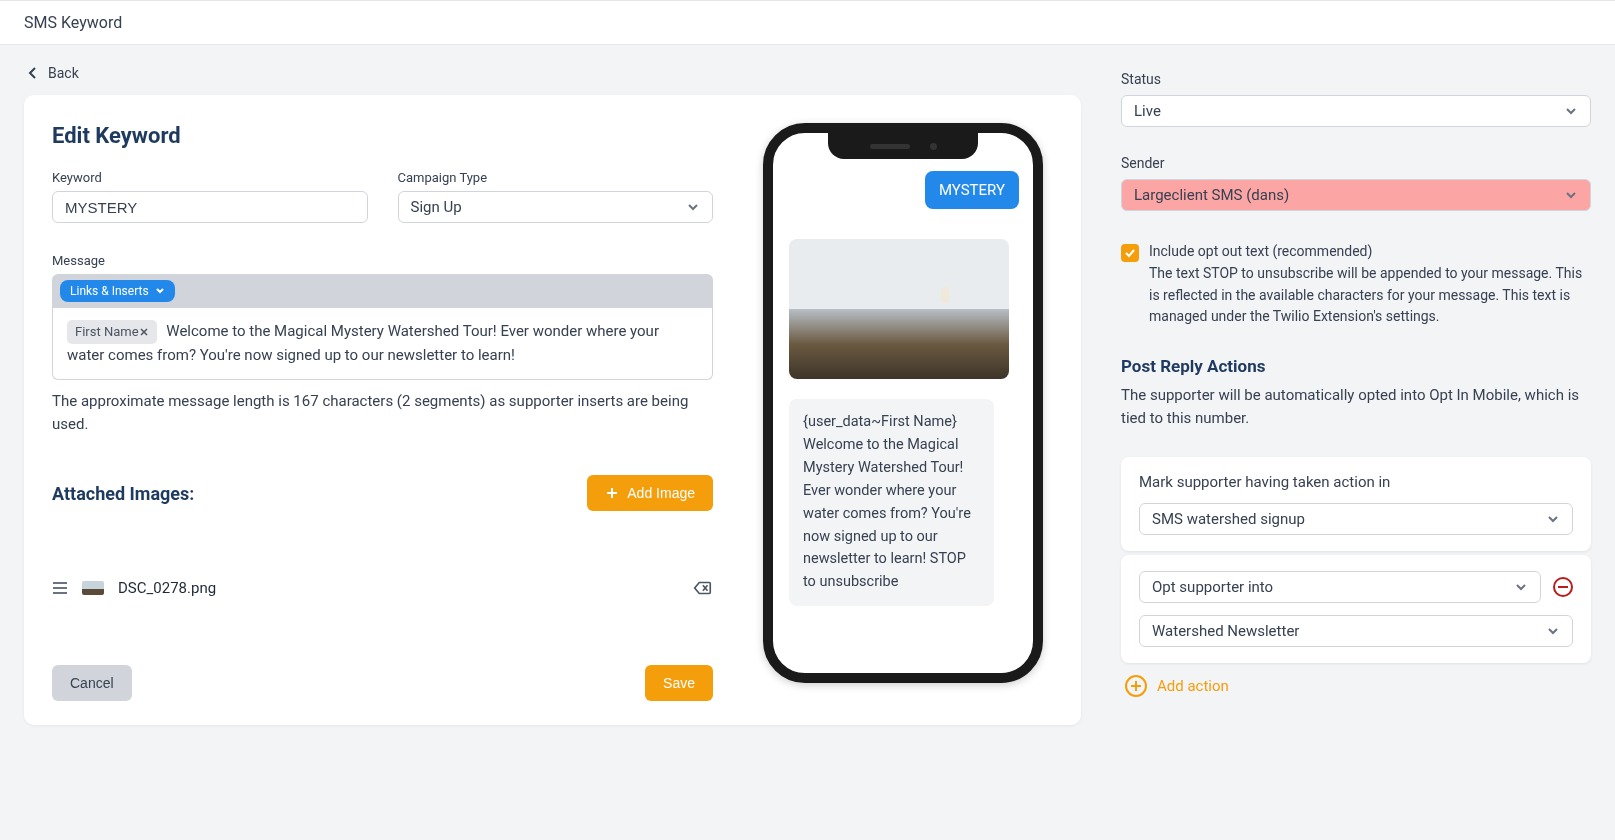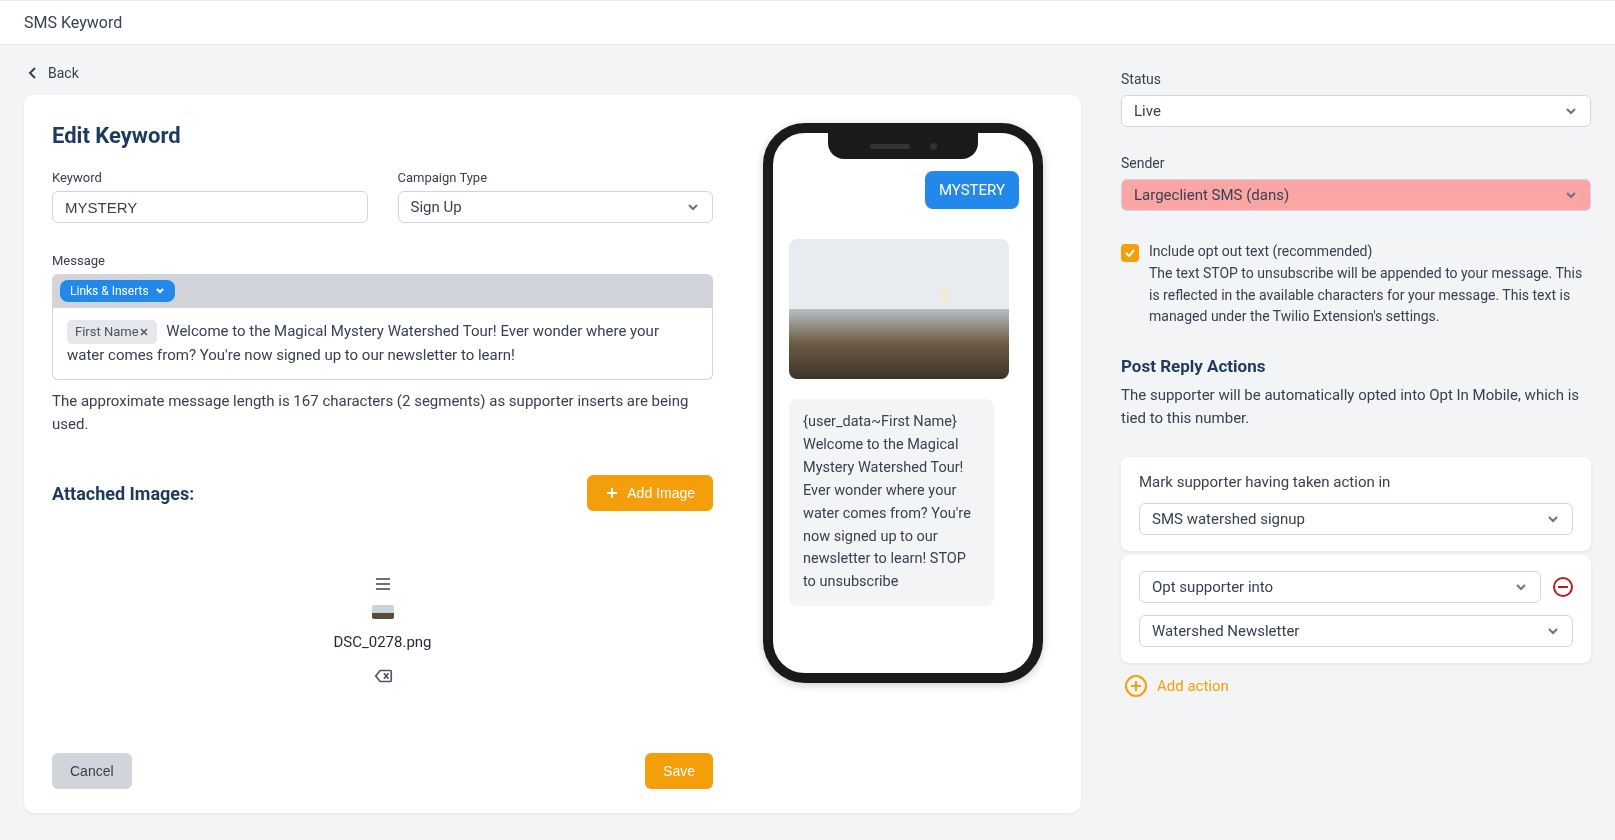--- a/index.html
+++ b/index.html
@@ -139,21 +139,20 @@
     gap: 8px;
   }
   .btn-orange { background: #f59e0b; color: #fff; }
   .btn-gray { background: #d1d5db; color: #374151; }
   .image-row {
     display: flex;
     align-items: center;
     gap: 14px;
     margin-top: 60px;
     padding: 6px 0;
-    flex-direction: column;
   }
   .drag-icon { color: #6b7280; cursor: grab; }
   .thumb {
     width: 22px; height: 14px; border-radius: 2px;
     background: linear-gradient(to bottom, #c8d4dc 0%, #c8d4dc 55%, #5a4a38 55%, #5a4a38 100%);
   }
   .filename { flex: 1; color: #1f2937; font-size: 15px; }
   .del-icon {
     width: 22px; height: 22px; color: #4b5563; cursor: pointer;
   }

